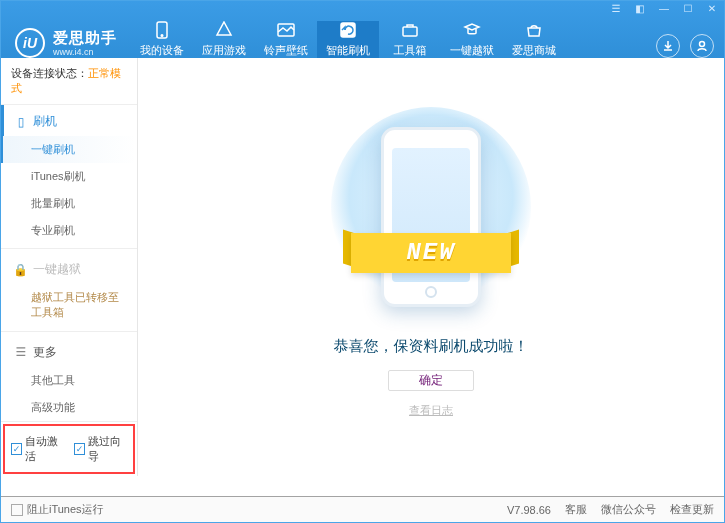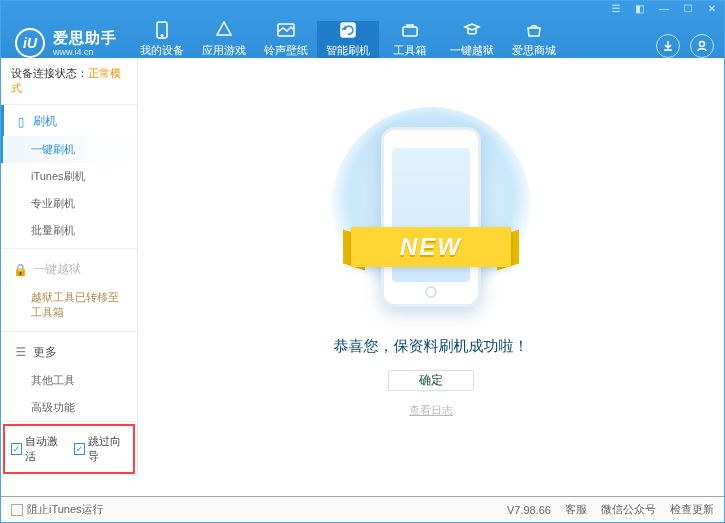--- a/index.html
+++ b/index.html
@@ -34,27 +34,27 @@
 .side-bottom { margin-top: auto; border-top: 1px solid #eee; }
 .checkbox-row { display: flex; align-items: center; gap: 10px; padding: 8px 6px; border: 2px solid #ff4040; margin: 2px; }
 .chk { display: flex; align-items: center; gap: 3px; cursor: pointer; font-size: 11px; color: #444; }
 .chk-box { width: 12px; height: 12px; border: 1px solid #2f8fd8; display: flex; align-items: center; justify-content: center; font-size: 9px; color: #2f8fd8; }
 .main { flex: 1; display: flex; flex-direction: column; align-items: center; justify-content: center; position: relative; background: #fff; }
 .phone-illust { width: 140px; height: 220px; position: relative; }
 .circle-bg { position: absolute; width: 200px; height: 200px; border-radius: 50%; background: radial-gradient(circle at 50% 45%, #e8f6ff 0%, #c9e8fb 55%, rgba(201,232,251,0) 70%); left: -30px; top: -10px; }
 .phone-body { position: absolute; width: 100px; height: 180px; left: 20px; top: 10px; background: #fff; border-radius: 14px; box-shadow: 0 6px 18px rgba(30,100,160,0.25); border: 3px solid #e6eef5; }
 .phone-screen { position: absolute; left: 8px; right: 8px; top: 18px; bottom: 22px; background: linear-gradient(to bottom, #e2f2ff, #cfe8fb); border-radius: 4px; }
 .phone-home { position: absolute; bottom: 6px; left: 50%; transform: translateX(-50%); width: 12px; height: 12px; border: 2px solid #d4e2ee; border-radius: 50%; }
-.ribbon { position: absolute; left: -22px; right: -22px; top: 110px; height: 46px; display: flex; align-items: flex-start; justify-content: center; }
+.ribbon { position: absolute; left: -22px; right: -22px; top: 110px; height: 46px; display: flex; align-items: flex-end; justify-content: center; font-family: Liberation Mono, monospace; }
 .ribbon::before, .ribbon::after { content: ""; position: absolute; top: 6px; width: 22px; height: 34px; background: #e6b800; z-index: 0; }
 .ribbon::before { left: 4px; transform: skewY(18deg); }
 .ribbon::after { right: 4px; transform: skewY(-18deg); }
 .ribbon-main { position: relative; z-index: 1; background: #ffd533; height: 40px; width: 160px; display: flex; align-items: center; justify-content: center; font-size: 24px; font-weight: 900; font-style: italic; color: #fff; letter-spacing: 2px; text-shadow: 0 2px 0 #e0a500; box-shadow: 0 3px 6px rgba(0,0,0,0.12); }
 .success-text { font-size: 15px; color: #0c4a6e; }
-.ok-btn { margin-top: 14px; padding: 1px 30px; border: 1px solid #ddd; background: #fff; cursor: pointer; font-size: 12px; color: #14532d; border-radius: 2px; }
+.ok-btn { margin-top: 14px; padding: 1px 30px; border: 1px solid #ddd; background: #fff; cursor: pointer; font-size: 12px; color: #701a75; border-radius: 2px; }
 .log-link { margin-top: 12px; font-size: 11px; color: #bbb; cursor: pointer; text-decoration: underline; }
 .footer { height: 26px; border-top: 1px solid #a3a3a3; display: flex; align-items: center; padding: 0 10px; font-size: 11px; color: #666; background: #fafafa; margin-top: 20px; }
 .footer-left { display: flex; align-items: center; gap: 4px; cursor: pointer; }
 .footer-right { margin-left: auto; display: flex; align-items: center; gap: 14px; justify-content: flex-end; }
 .footer-link { cursor: pointer; }
 .chk-empty { width: 12px; height: 12px; border: 1px solid #aaa; display: inline-block; }
 </style>
 </head>
 <body>
 
@@ -160,22 +160,22 @@
       <div class="conn-status">
         <span>设备连接状态：</span><span class="conn-value">正常模式</span>
       </div>
 
       <div class="side-group-title primary">
         <span class="gicon">▯</span>
         <span>刷机</span>
       </div>
       <div class="side-item active">一键刷机</div>
       <div class="side-item">iTunes刷机</div>
+      <div class="side-item">批量刷机</div>
       <div class="side-item">专业刷机</div>
-      <div class="side-item">批量刷机</div>
       <div class="side-sep"></div>
 
       <div class="side-group-title" style="color:#bbb">
         <span class="gicon">🔒</span>
         <span>一键越狱</span>
       </div>
       <div class="side-item note">越狱工具已转移至工具箱</div>
       <div class="side-sep"></div>
 
       <div class="side-group-title">

